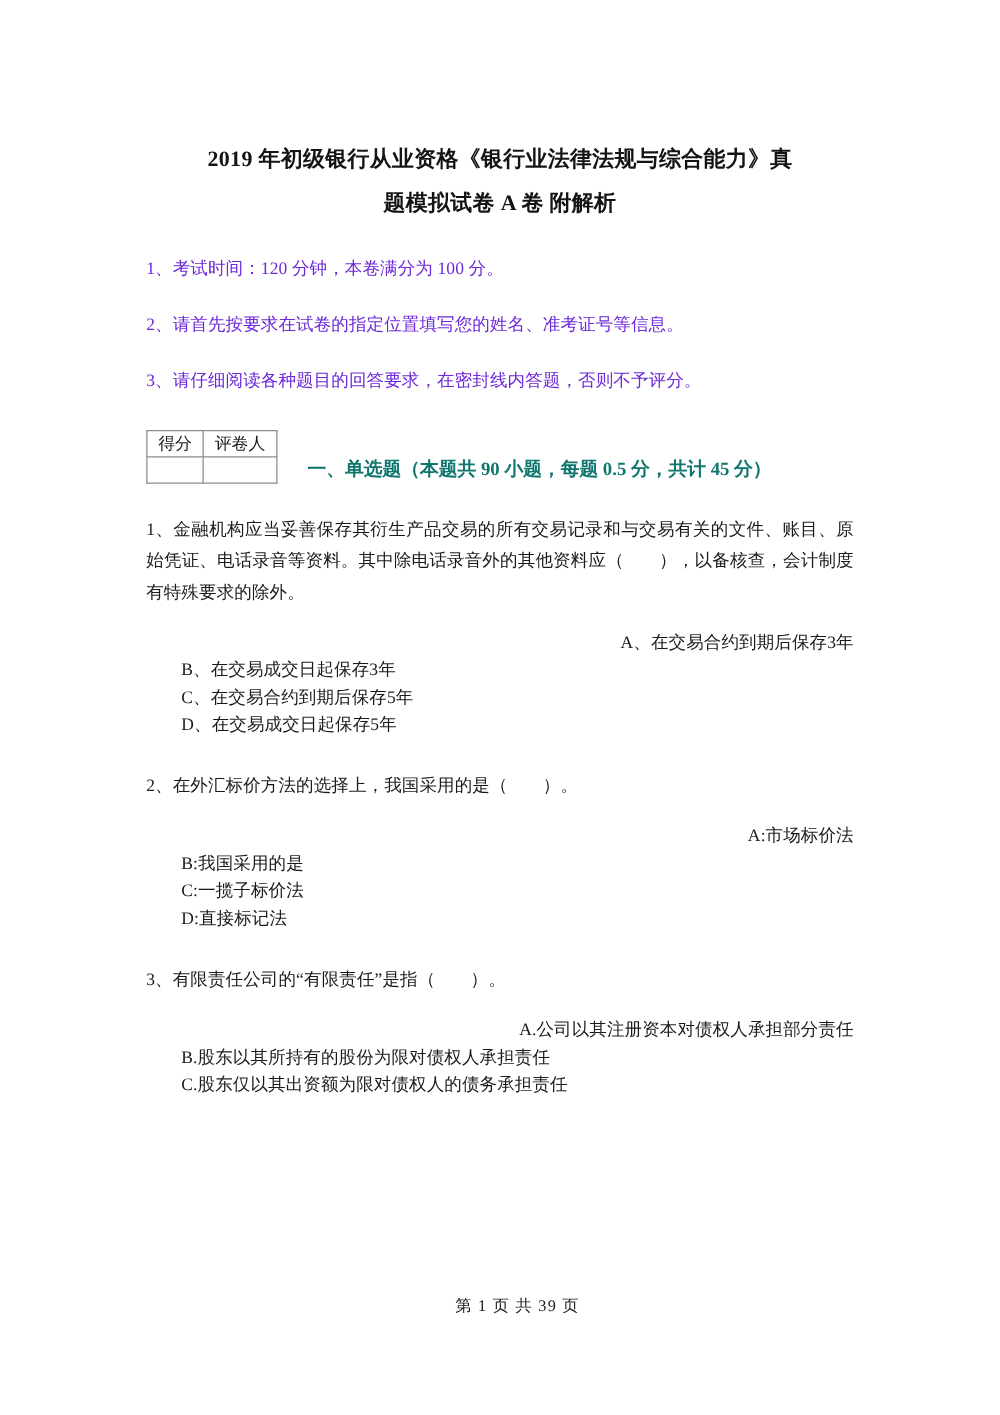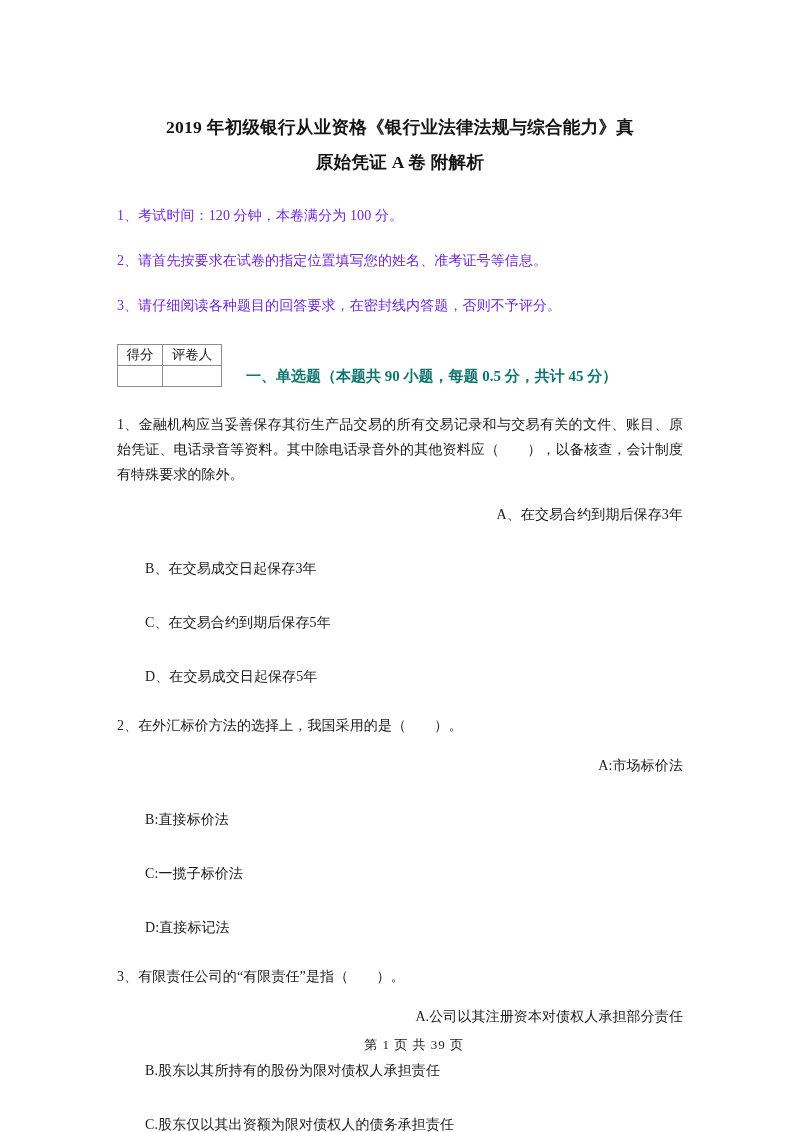--- a/index.html
+++ b/index.html
@@ -113,21 +113,21 @@
     letter-spacing: 0.1px;
   }
   .options {
     margin: 0;
     padding: 0;
     list-style: none;
   }
   .option {
     font-size: 14px;
     line-height: 22px;
-    margin-top: 32px;
+    margin-top: 0;
     padding-left: 28px;
     color: #1a1a1a;
     letter-spacing: 0.1px;
   }
   .option:first-child { margin-top: 17px; text-align: right; }
 
   
   .page-footer {
     position: absolute;
     left: 0;
@@ -141,21 +141,21 @@
     letter-spacing: 1px;
   }
 </style>
 </head>
 <body>
 
 <div class="page">
 
   <h1 class="doc-title">
     <span>2019 年初级银行从业资格《银行业法律法规与综合能力》真</span>
-    <span class="line2">原始凭证 A 卷 附解析</span>
+    <span class="line2">题模拟试卷 A 卷 附解析</span>
   </h1>
 
 
   <ul class="notice-list">
     <li class="notice-item">1、考试时间：120 分钟，本卷满分为 100 分。</li>
     <li class="notice-item">2、请首先按要求在试卷的指定位置填写您的姓名、准考证号等信息。</li>
     <li class="notice-item">3、请仔细阅读各种题目的回答要求，在密封线内答题，否则不予评分。</li>
   </ul>
 
   <div class="section-block">
@@ -183,21 +183,21 @@
         <li class="option">B、在交易成交日起保存3年</li>
         <li class="option">C、在交易合约到期后保存5年</li>
         <li class="option">D、在交易成交日起保存5年</li>
       </ul>
     </li>
 
     <li class="question">
       <div class="question-stem">2、在外汇标价方法的选择上，我国采用的是（　　）。</div>
       <ul class="options">
         <li class="option">A:市场标价法</li>
-        <li class="option">B:直接标价法</li>
+        <li class="option">B:我国采用的是</li>
         <li class="option">C:一揽子标价法</li>
         <li class="option">D:直接标记法</li>
       </ul>
     </li>
 
     <li class="question">
       <div class="question-stem">3、有限责任公司的“有限责任”是指（　　）。</div>
       <ul class="options">
         <li class="option">A.公司以其注册资本对债权人承担部分责任</li>
         <li class="option">B.股东以其所持有的股份为限对债权人承担责任</li>

